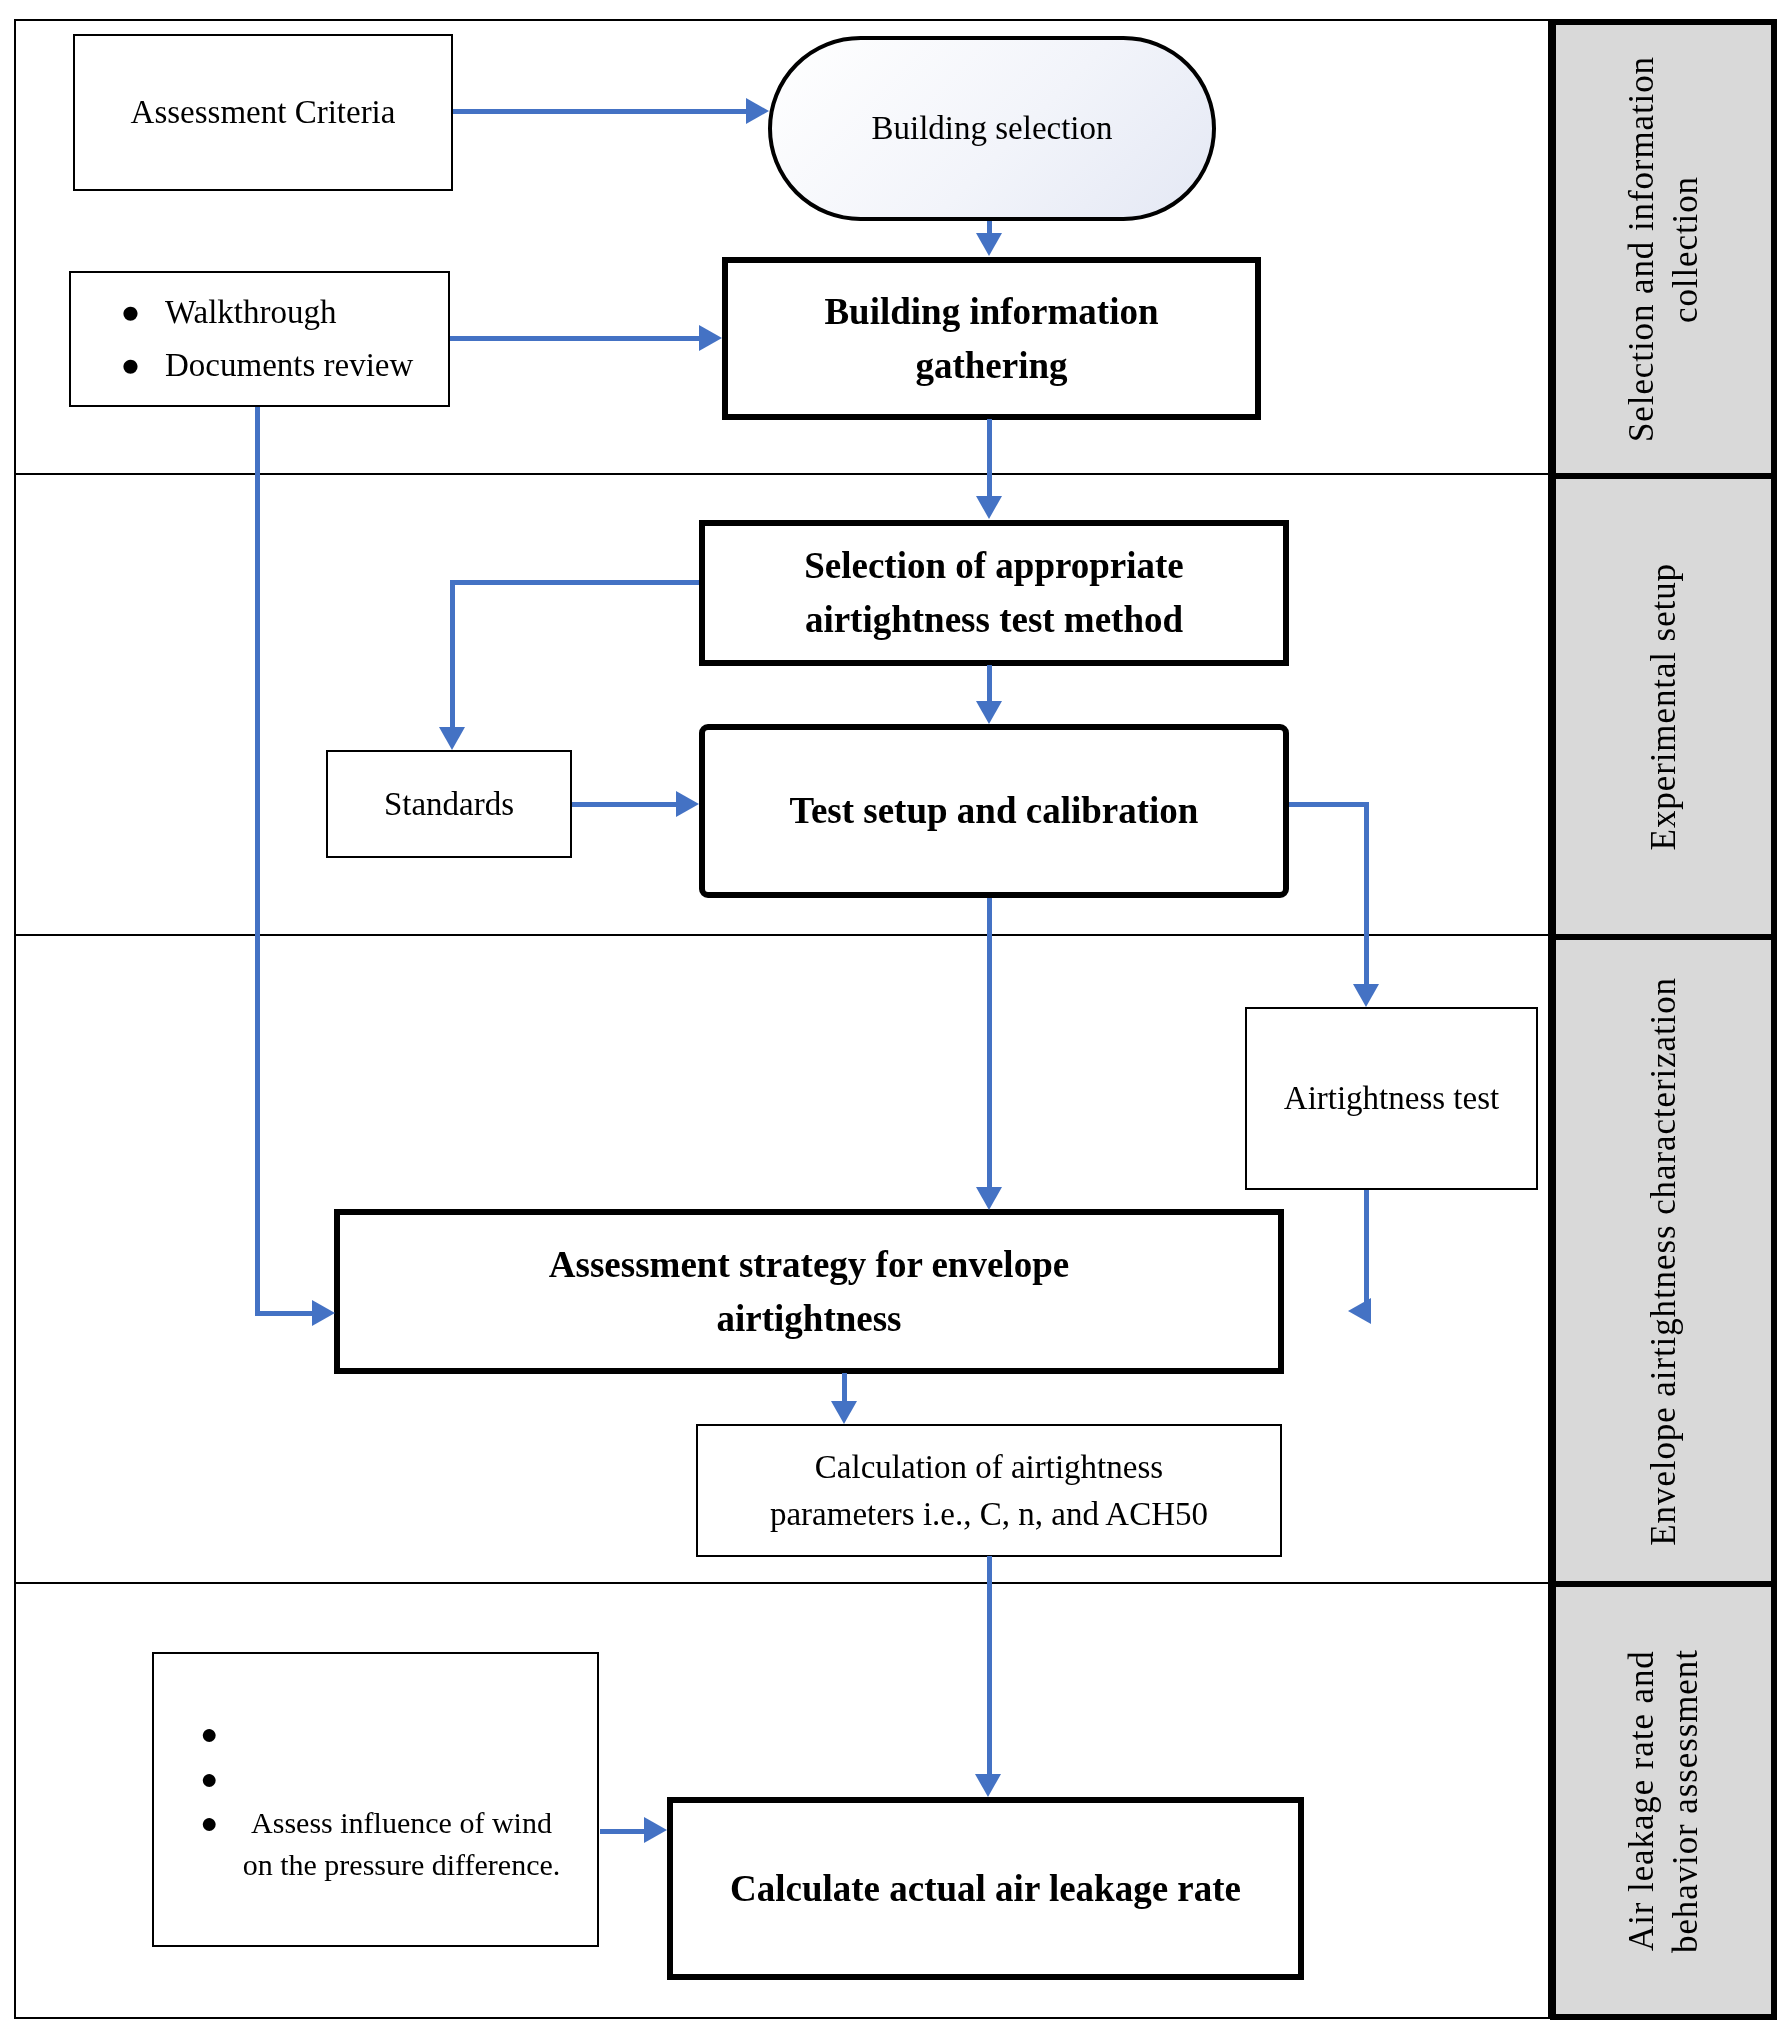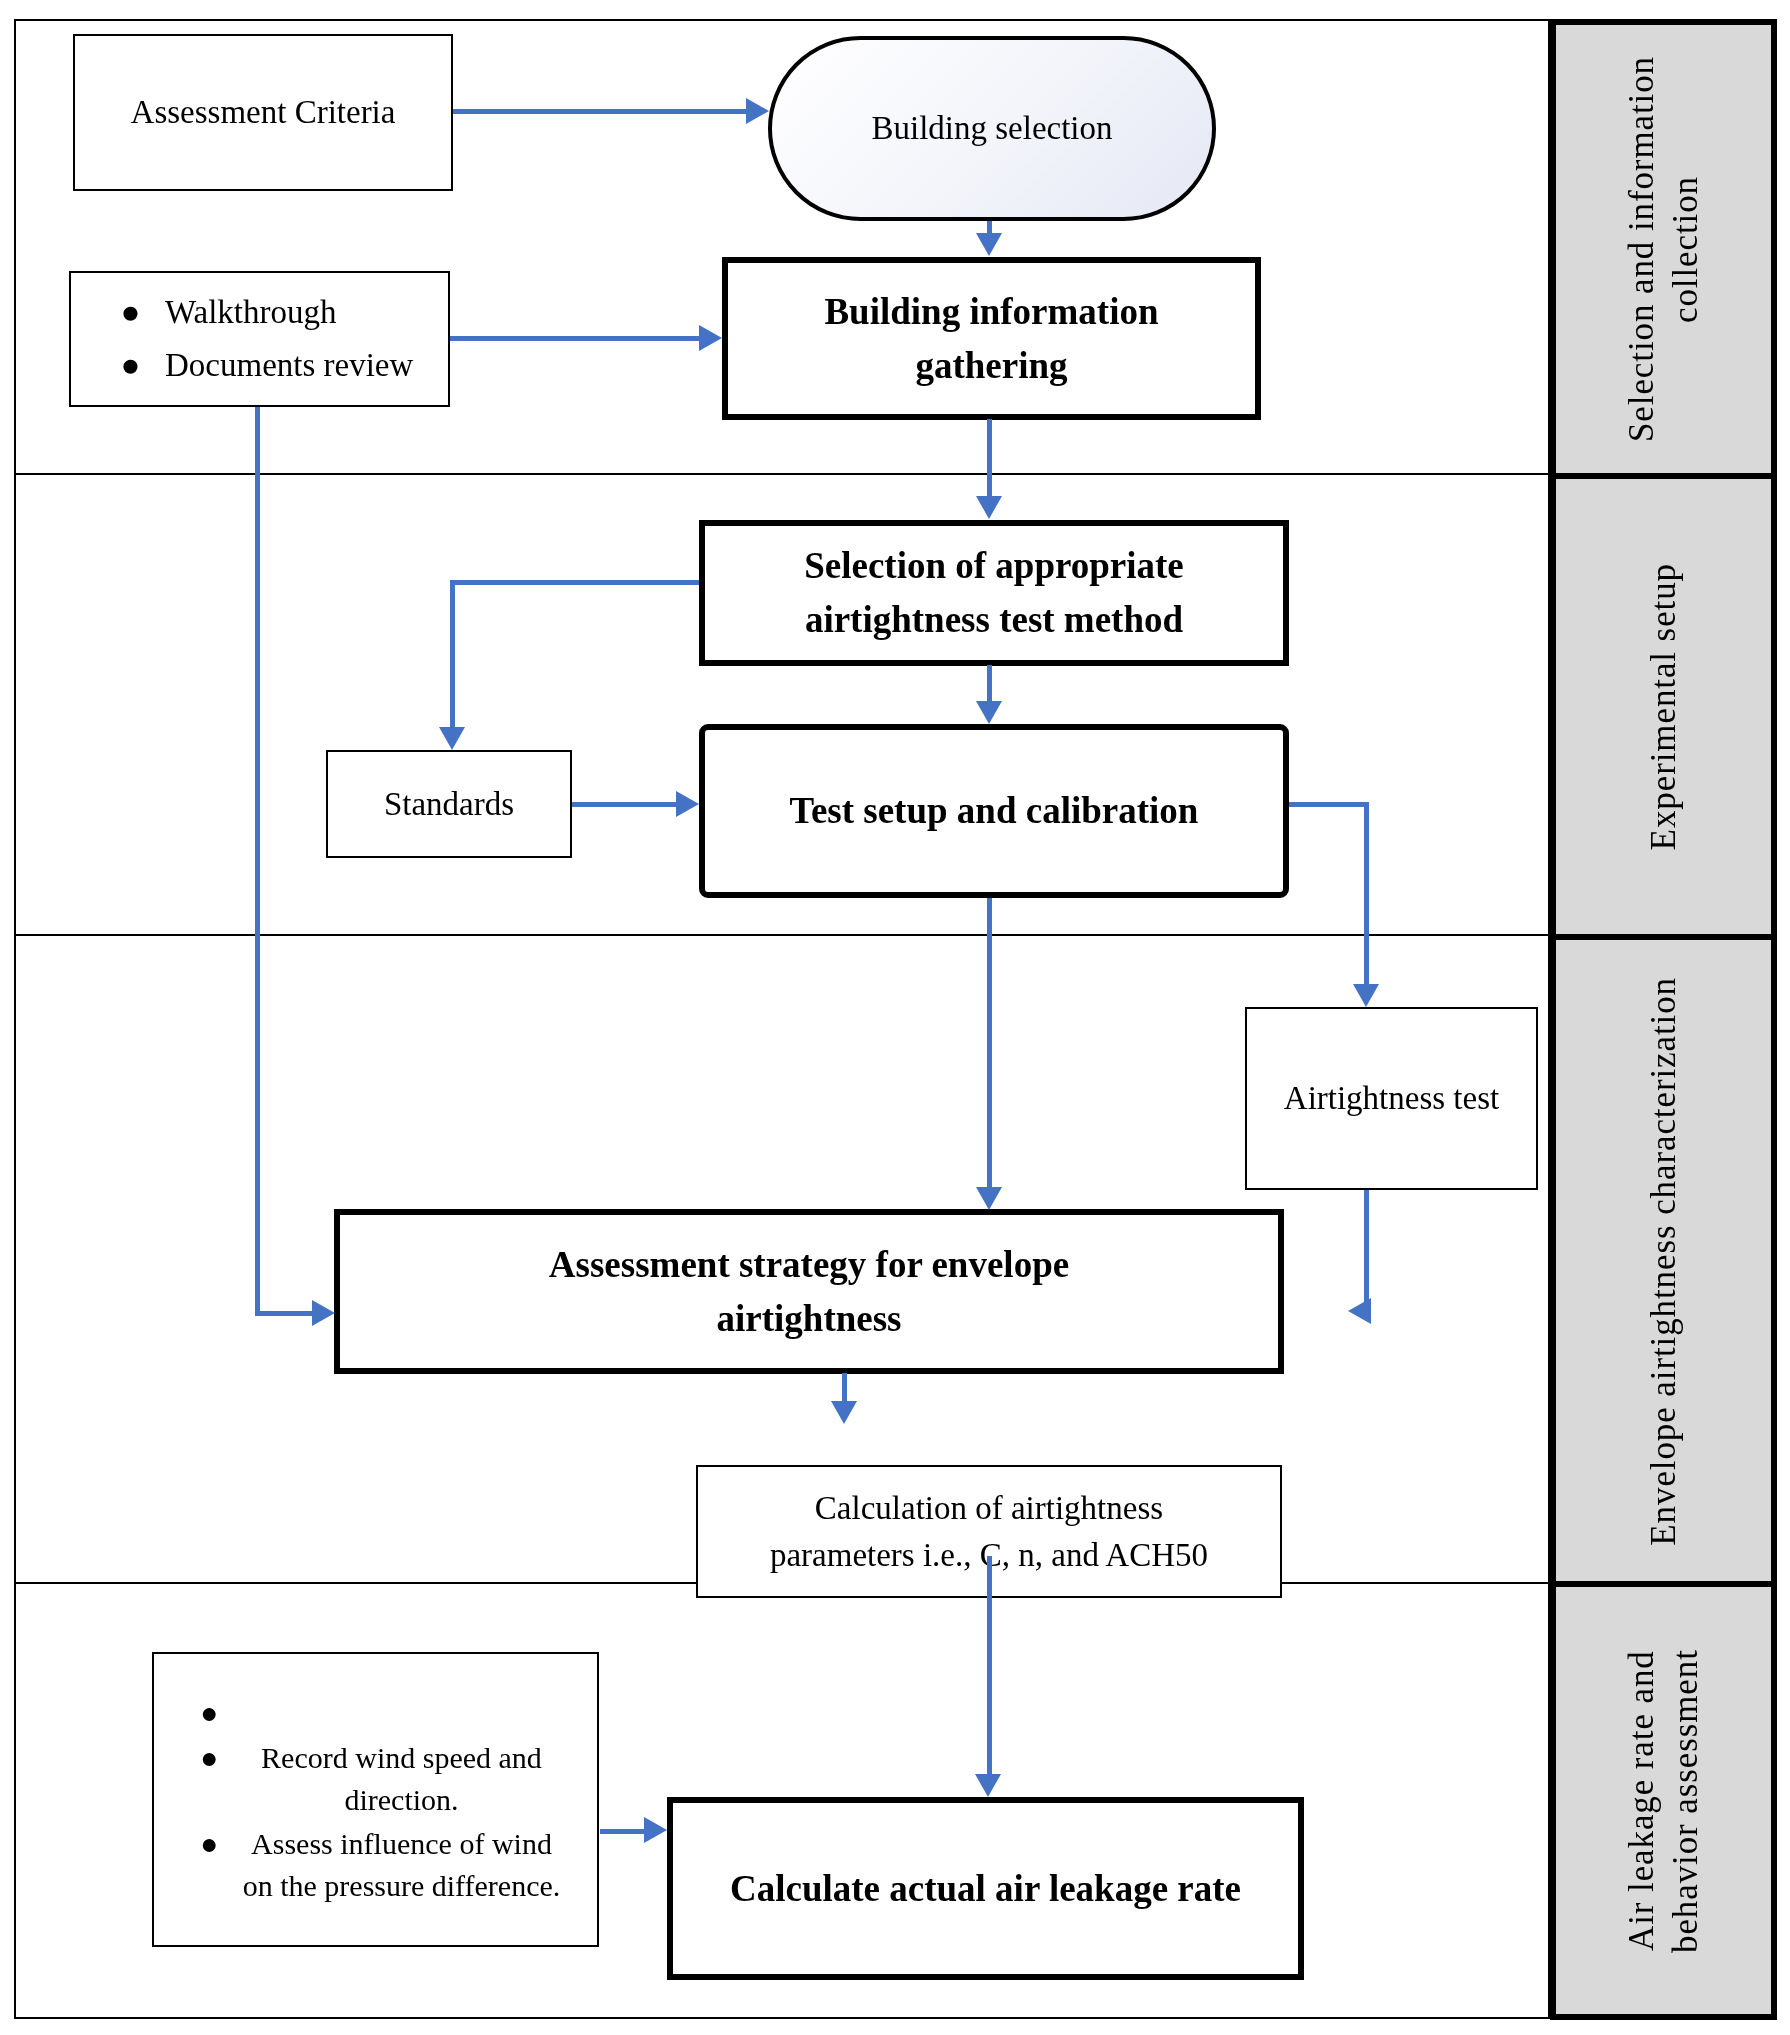--- a/index.html
+++ b/index.html
@@ -92,32 +92,31 @@
 </div>
 
 <div class="abs node thin" style="left:1245px;top:1007px;width:293px;height:183px;">
   <span class="plain-lbl">Airtightness test</span>
 </div>
 
 <div class="abs node bold" style="left:334px;top:1209px;width:950px;height:165px;">
   <span class="lbl" style="max-width:696px;">Assessment strategy for envelope airtightness</span>
 </div>
 
-<div class="abs node thin" style="left:696px;top:1424px;width:586px;height:133px;margin-top:41px;">
+<div class="abs node thin" style="left:696px;top:1424px;width:586px;height:133px;">
   <span class="plain-lbl" style="max-width:467px;">Calculation of airtightness parameters i.e., C, n, and ACH50</span>
 </div>
 
 <div class="abs node thin" style="left:152px;top:1652px;width:447px;height:295px;">
   <div class="blist blist2" style="padding:13.7px 18.3px 13.7px 27.5px;gap:2.7px;">
     <div class="brow">
       <span class="bdot" style="width:55px;">●</span>
     </div>
     <div class="brow">
       <span class="bdot" style="width:55px;">●</span>
-      <span class="btxt" style="max-width:330px;">Record wind speed and direction.</span>
     </div>
     <div class="brow">
       <span class="bdot" style="width:55px;">●</span>
       <span class="btxt" style="max-width:330px;">Assess influence of wind on the pressure difference.</span>
     </div>
   </div>
 </div>
 
 <div class="abs node bold" style="left:667px;top:1797px;width:637px;height:183px;">
   <span class="lbl">Calculate actual air leakage rate</span>

